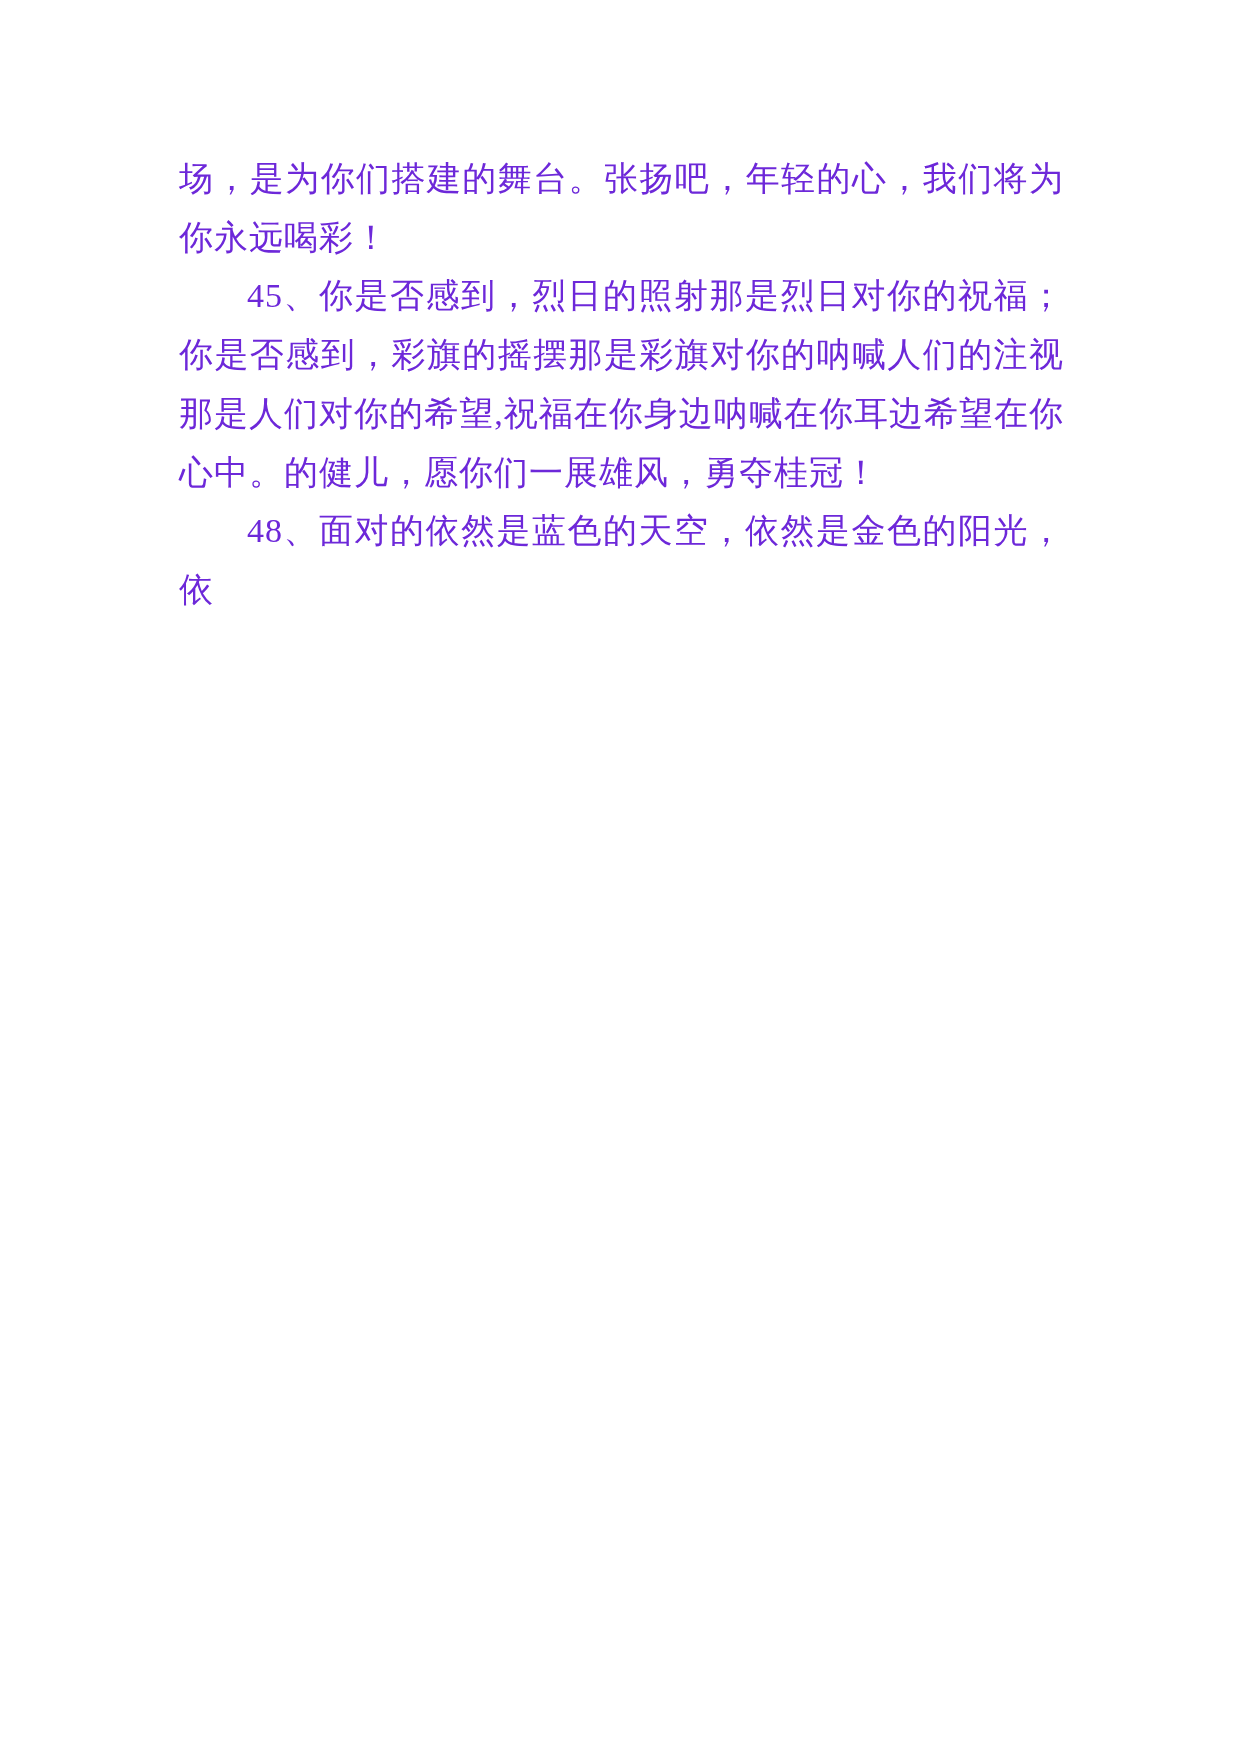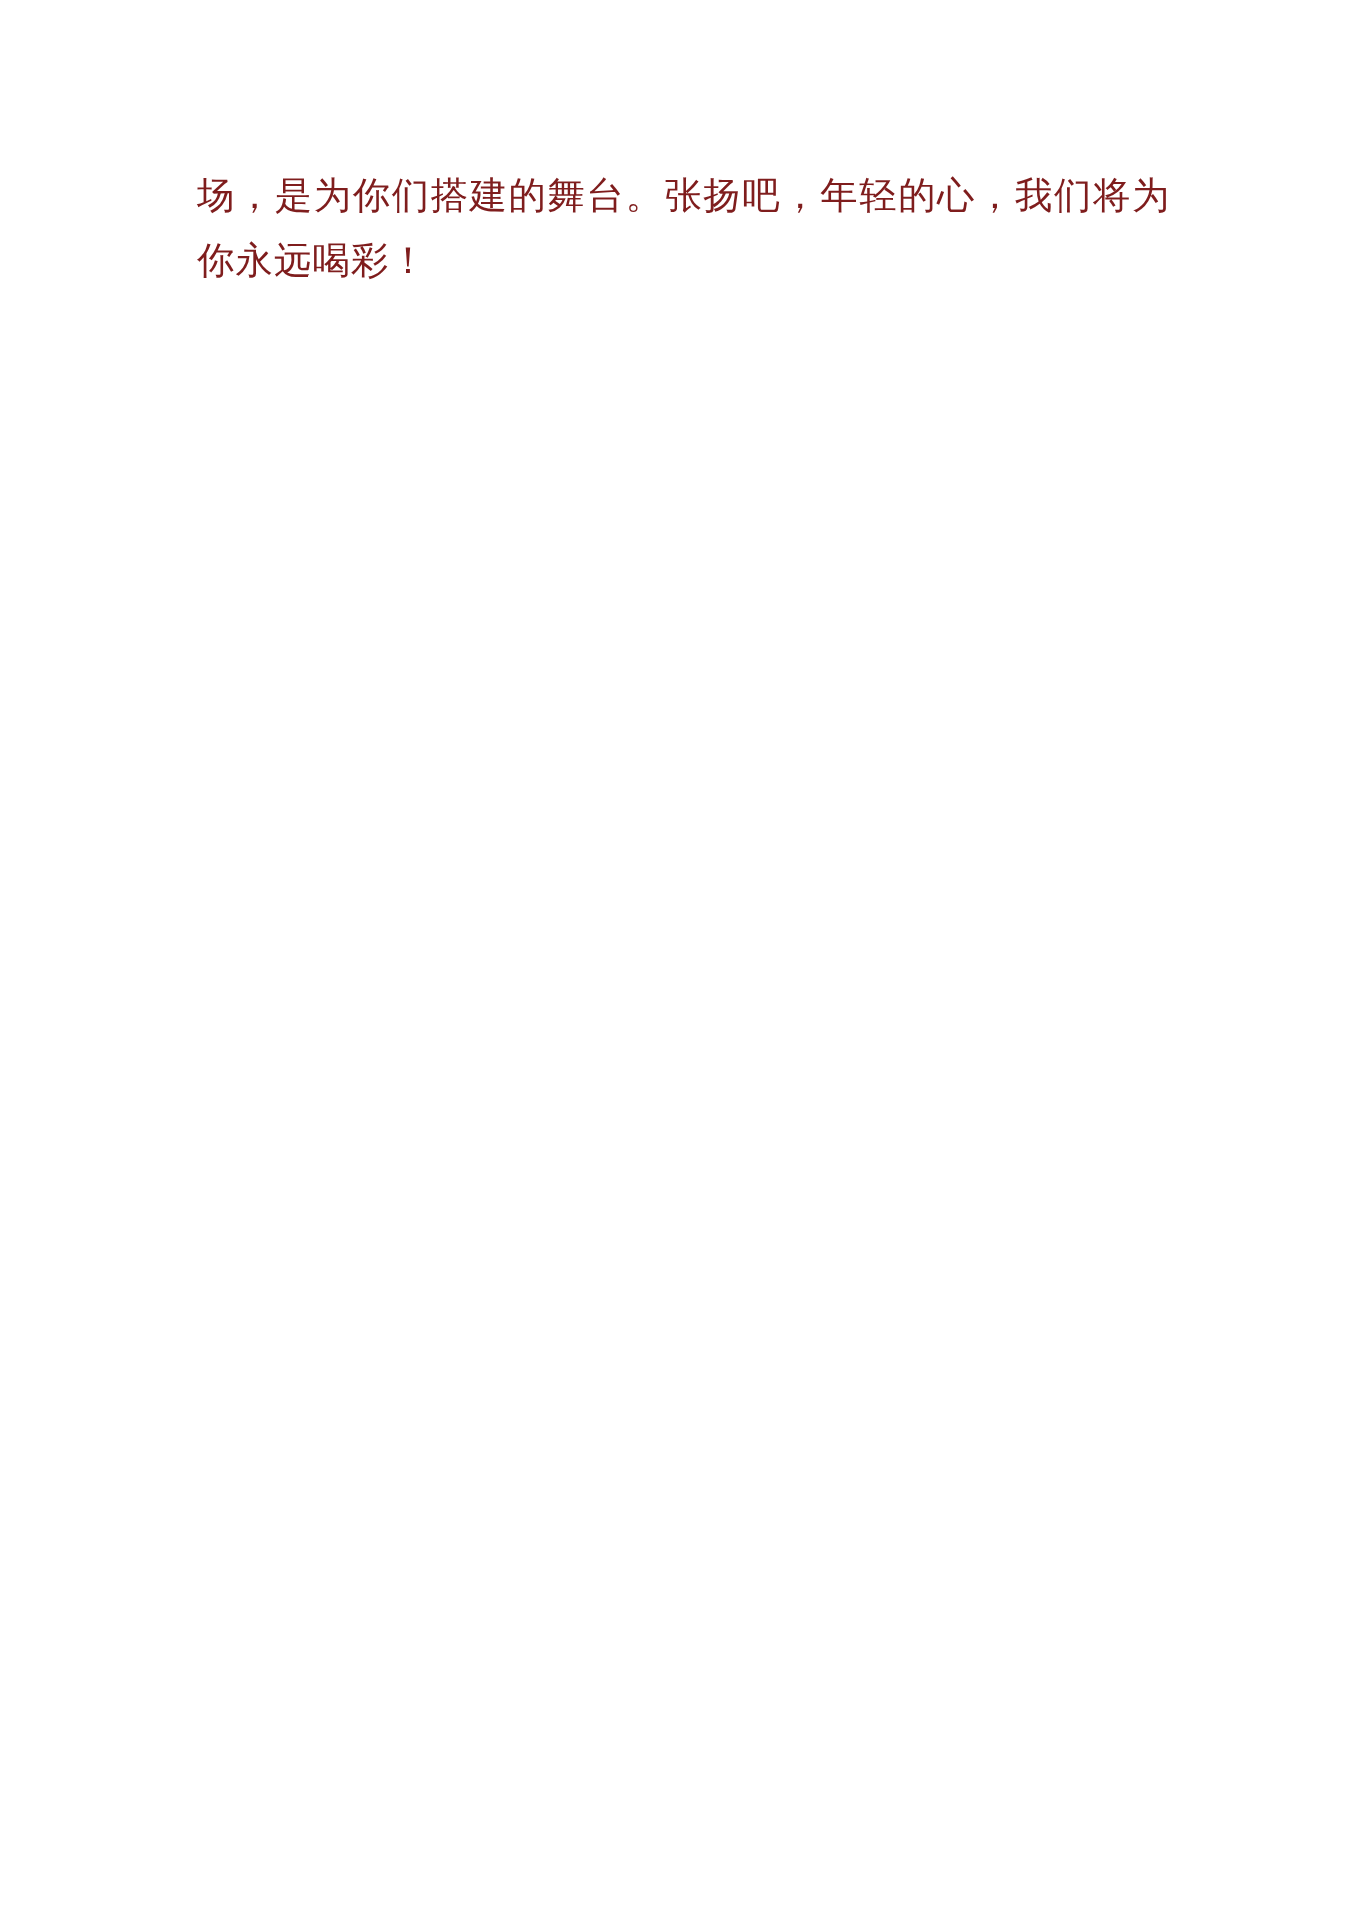--- a/index.html
+++ b/index.html
@@ -23,32 +23,34 @@
     left: 179px;
     top: 150px;
     width: 885px;
   }
   .para {
     margin: 0;
     padding: 0;
     font-size: 34px;
     line-height: 58.7px;
     font-weight: 400;
-    color: #7f1d1d;
+    color: #6d28d9;
     text-align: justify;
     text-align-last: left;
     text-justify: inter-character;
     letter-spacing: 1px;
     word-break: break-all;
     overflow-wrap: anywhere;
   }
   .para.indent {
     text-indent: 2em;
   }
 </style>
 </head>
 <body>
 
 <div class="page">
   <div class="content">
     <p class="para">场，是为你们搭建的舞台。张扬吧，年轻的心，我们将为你永远喝彩！</p>
+    <p class="para indent">45、你是否感到，烈日的照射那是烈日对你的祝福；你是否感到，彩旗的摇摆那是彩旗对你的呐喊人们的注视那是人们对你的希望,祝福在你身边呐喊在你耳边希望在你心中。的健儿，愿你们一展雄风，勇夺桂冠！</p>
+    <p class="para indent">48、面对的依然是蓝色的天空，依然是金色的阳光，依</p>
   </div>
 </div>
 
 </body></html>

